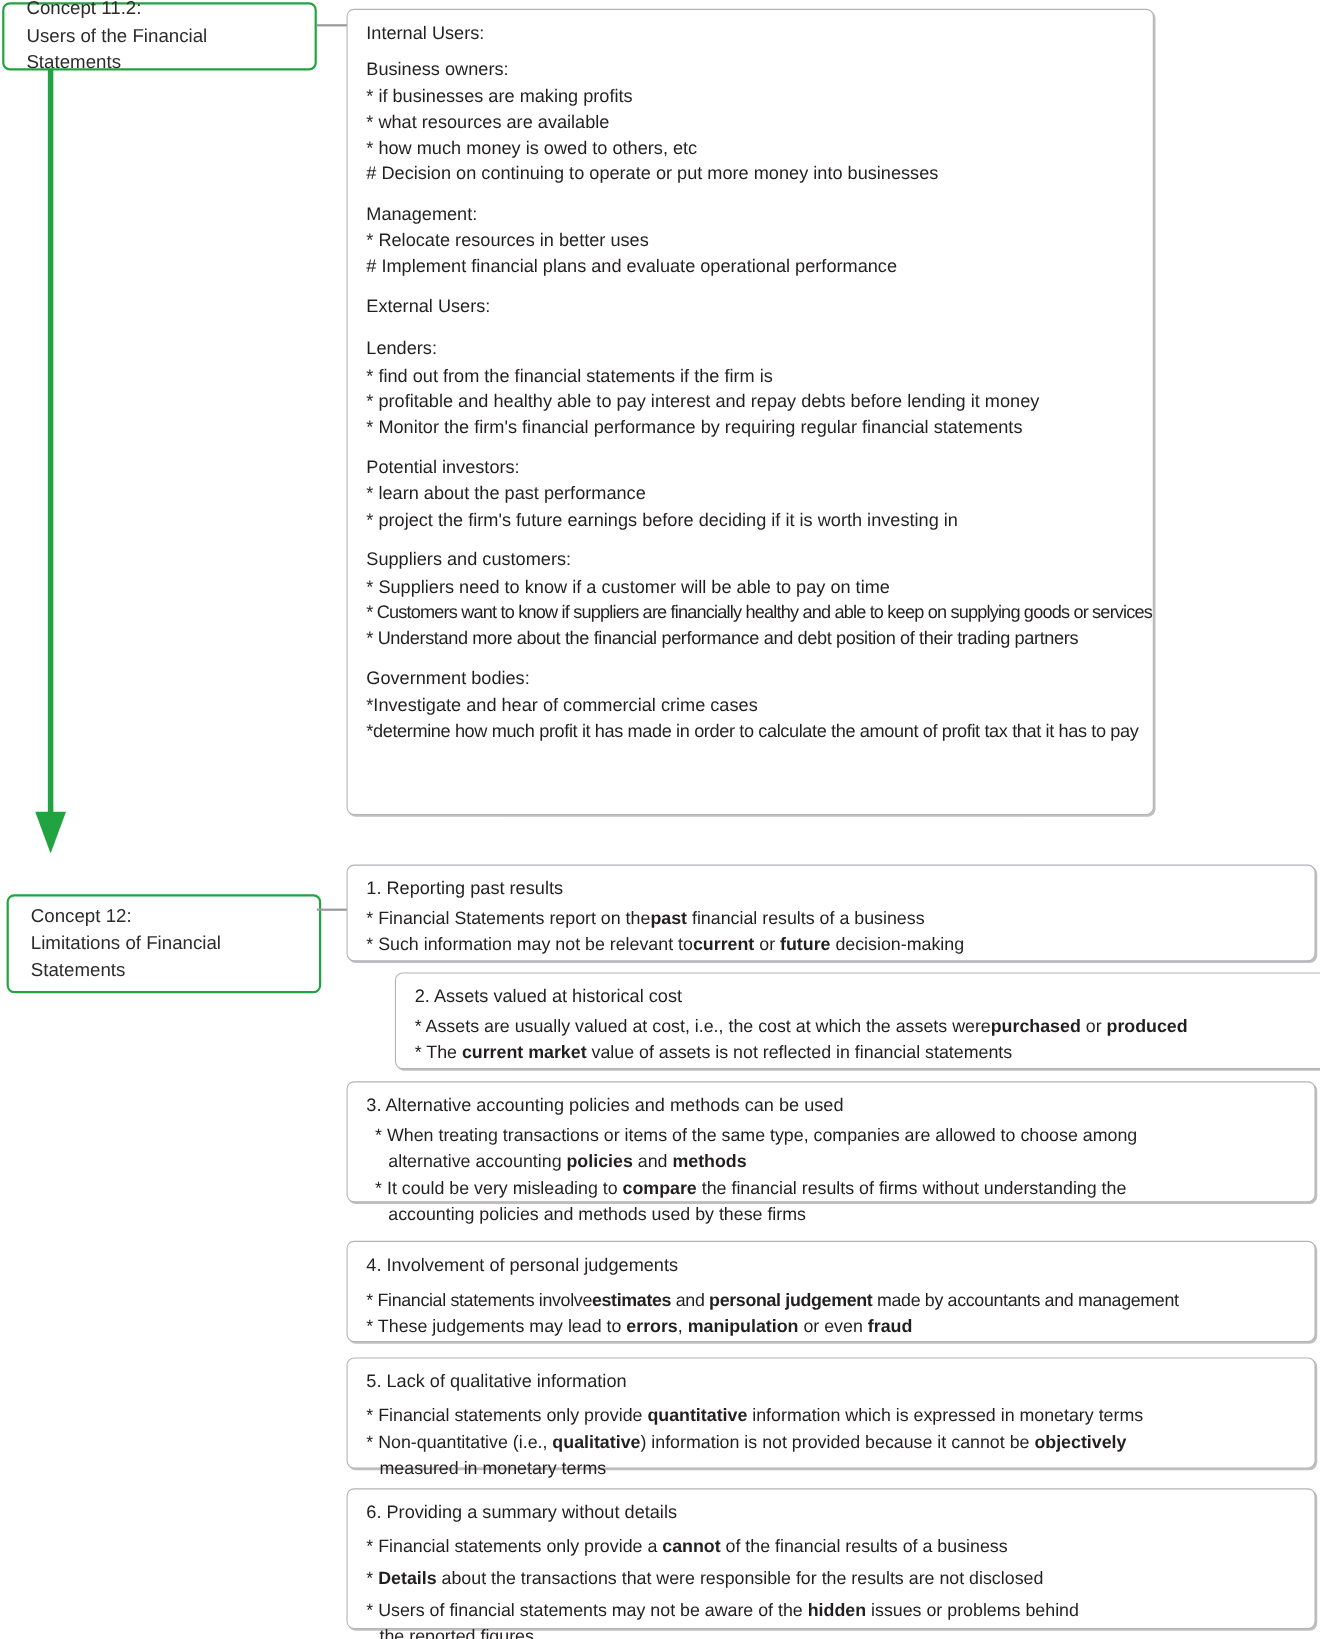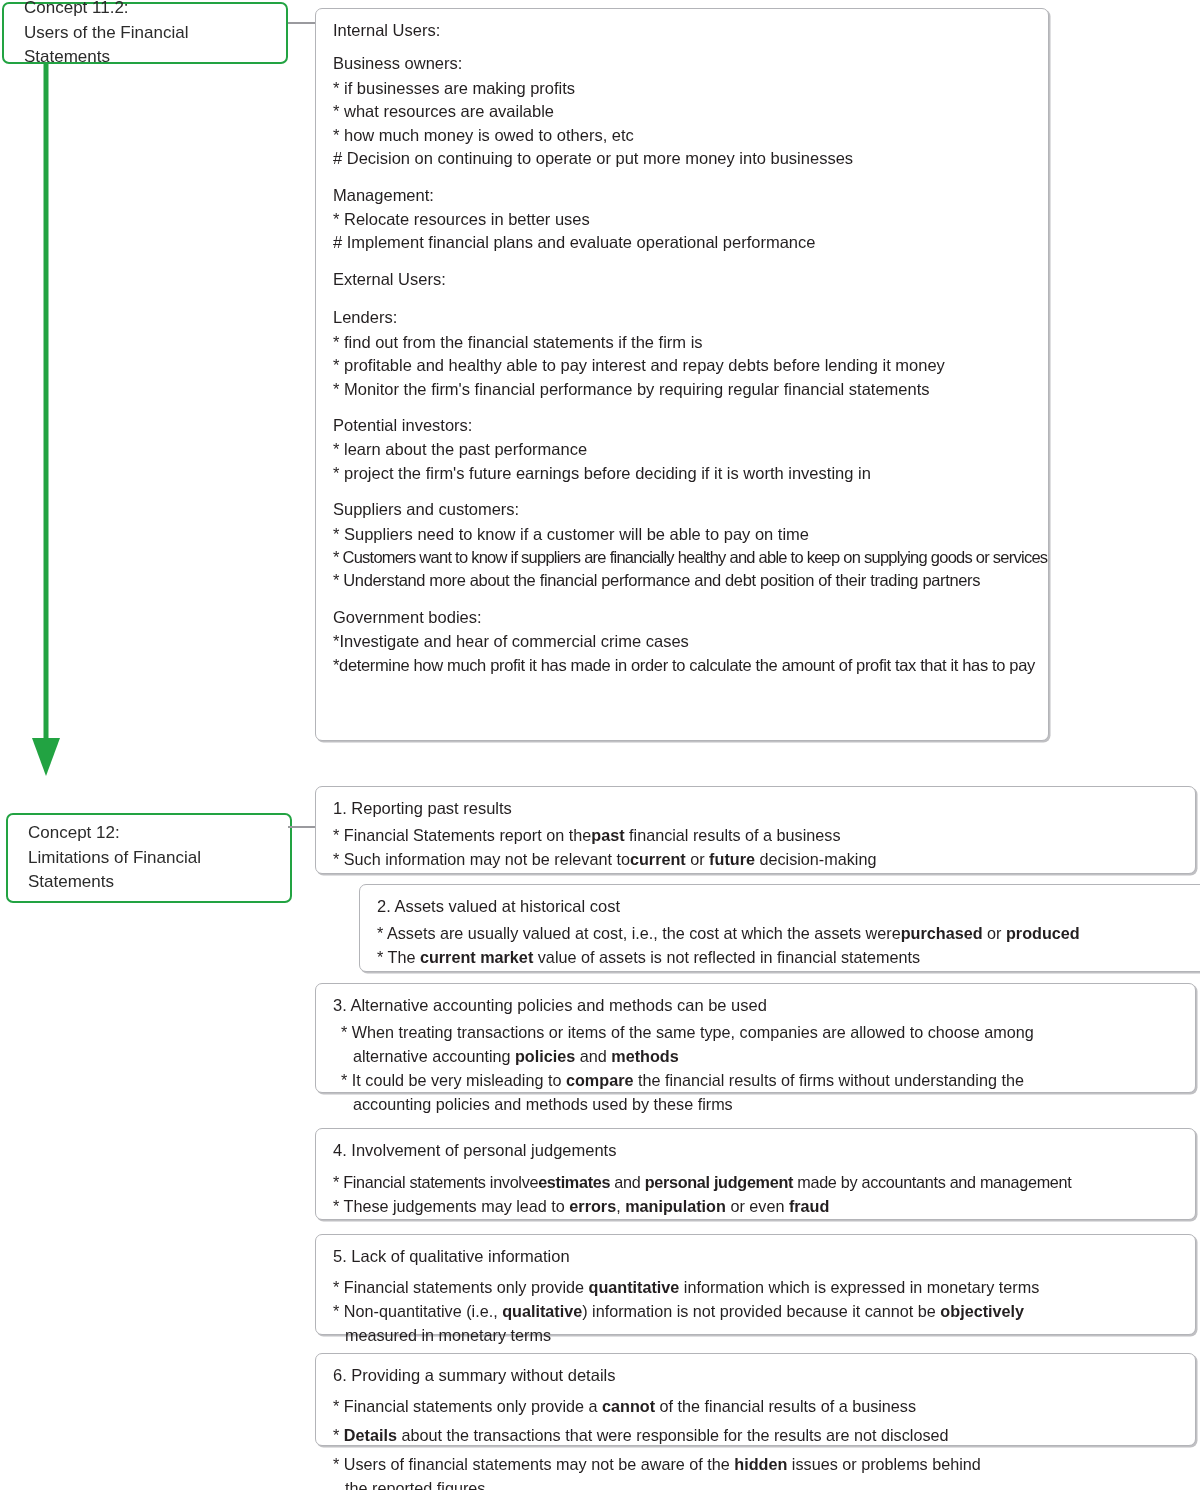--- a/index.html
+++ b/index.html
@@ -191,19 +191,19 @@
   <p class="lim-line">* These judgements may lead to <b>errors</b>, <b>manipulation</b> or even <b>fraud</b></p>
 </div>
 
 <div class="panel" style="left:315px; top:1234px; width:881px; height:101px;">
   <p class="lim-title" style="margin-bottom:8px;">5. Lack of qualitative information</p>
   <p class="lim-line">* Financial statements only provide <b>quantitative</b> information which is expressed in monetary terms</p>
   <p class="lim-line">* Non-quantitative (i.e., <b>qualitative</b>) information is not provided because it cannot be <b>objectively</b></p>
   <p class="lim-line indent-wrap">measured in monetary terms</p>
 </div>
 
-<div class="panel" style="left:315px; top:1353px; width:881px; height:93px;">
+<div class="panel" style="left:315px; top:1353px; width:881px; height:128px;">
   <p class="lim-title" style="margin-bottom:8px;">6. Providing a summary without details</p>
   <p class="lim-line" style="margin-bottom:6px;">* Financial statements only provide a <b>cannot</b> of the financial results of a business</p>
   <p class="lim-line" style="margin-bottom:6px;">* <b>Details</b> about the transactions that were responsible for the results are not disclosed</p>
   <p class="lim-line">* Users of financial statements may not be aware of the <b>hidden</b> issues or problems behind</p>
   <p class="lim-line indent-wrap">the reported figures</p>
 </div>
 
 </body></html>

